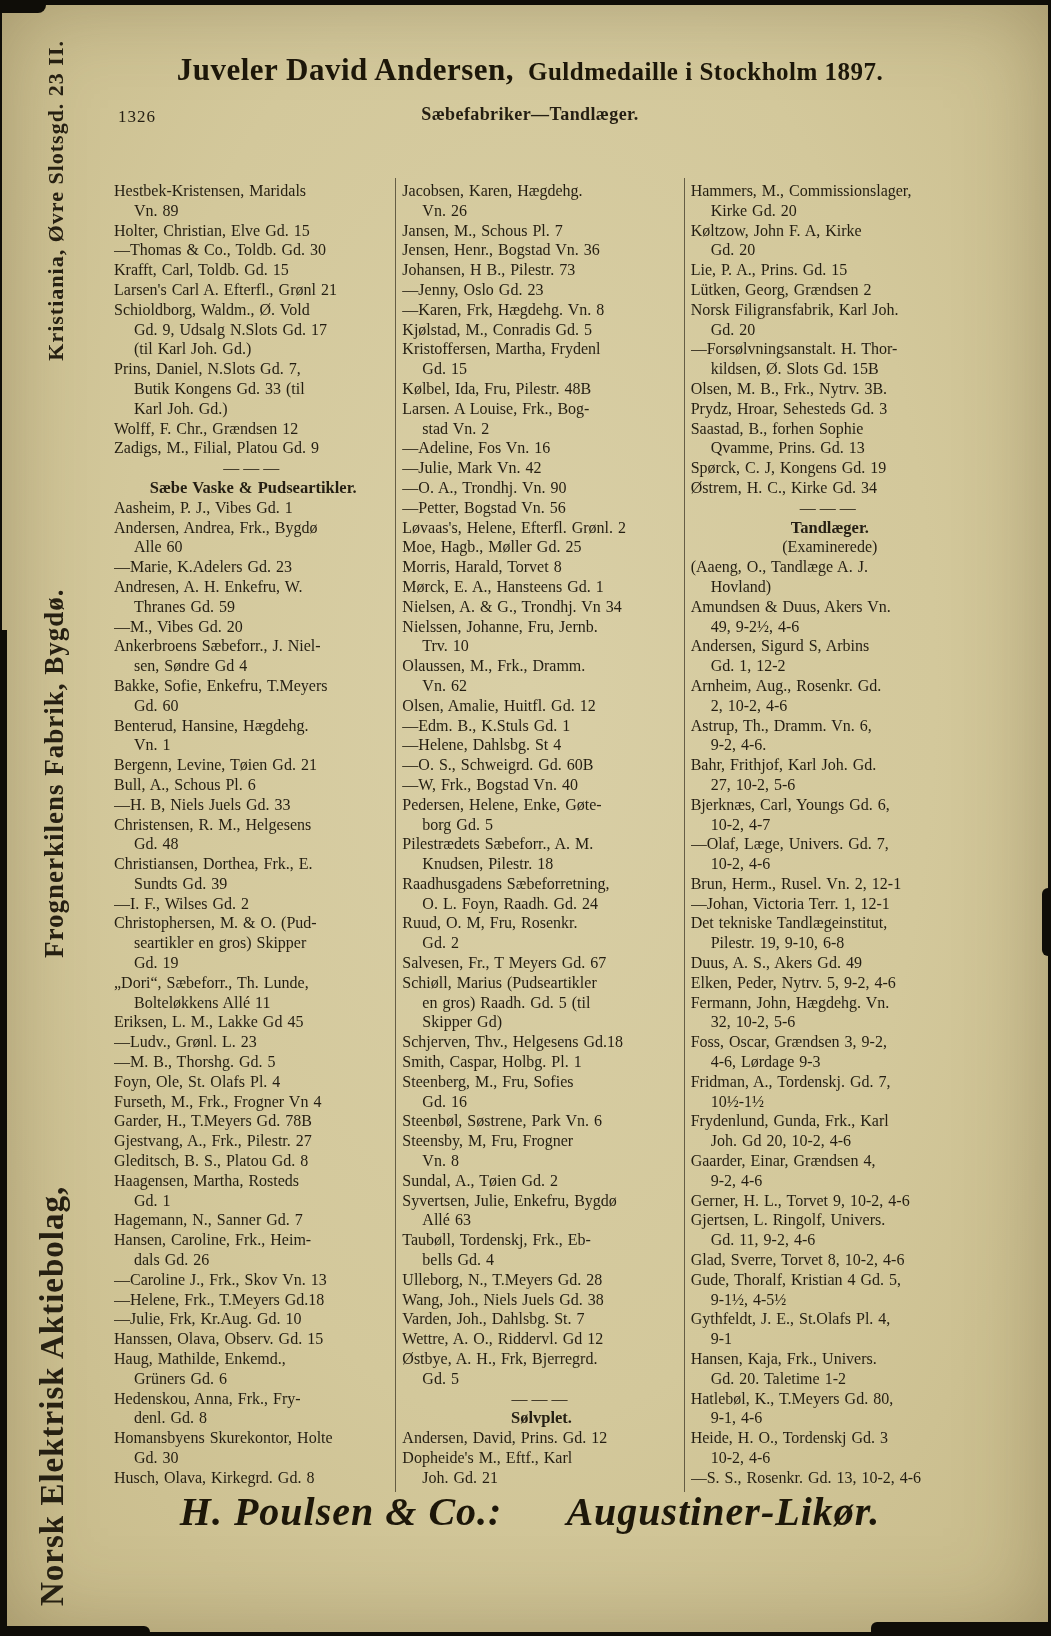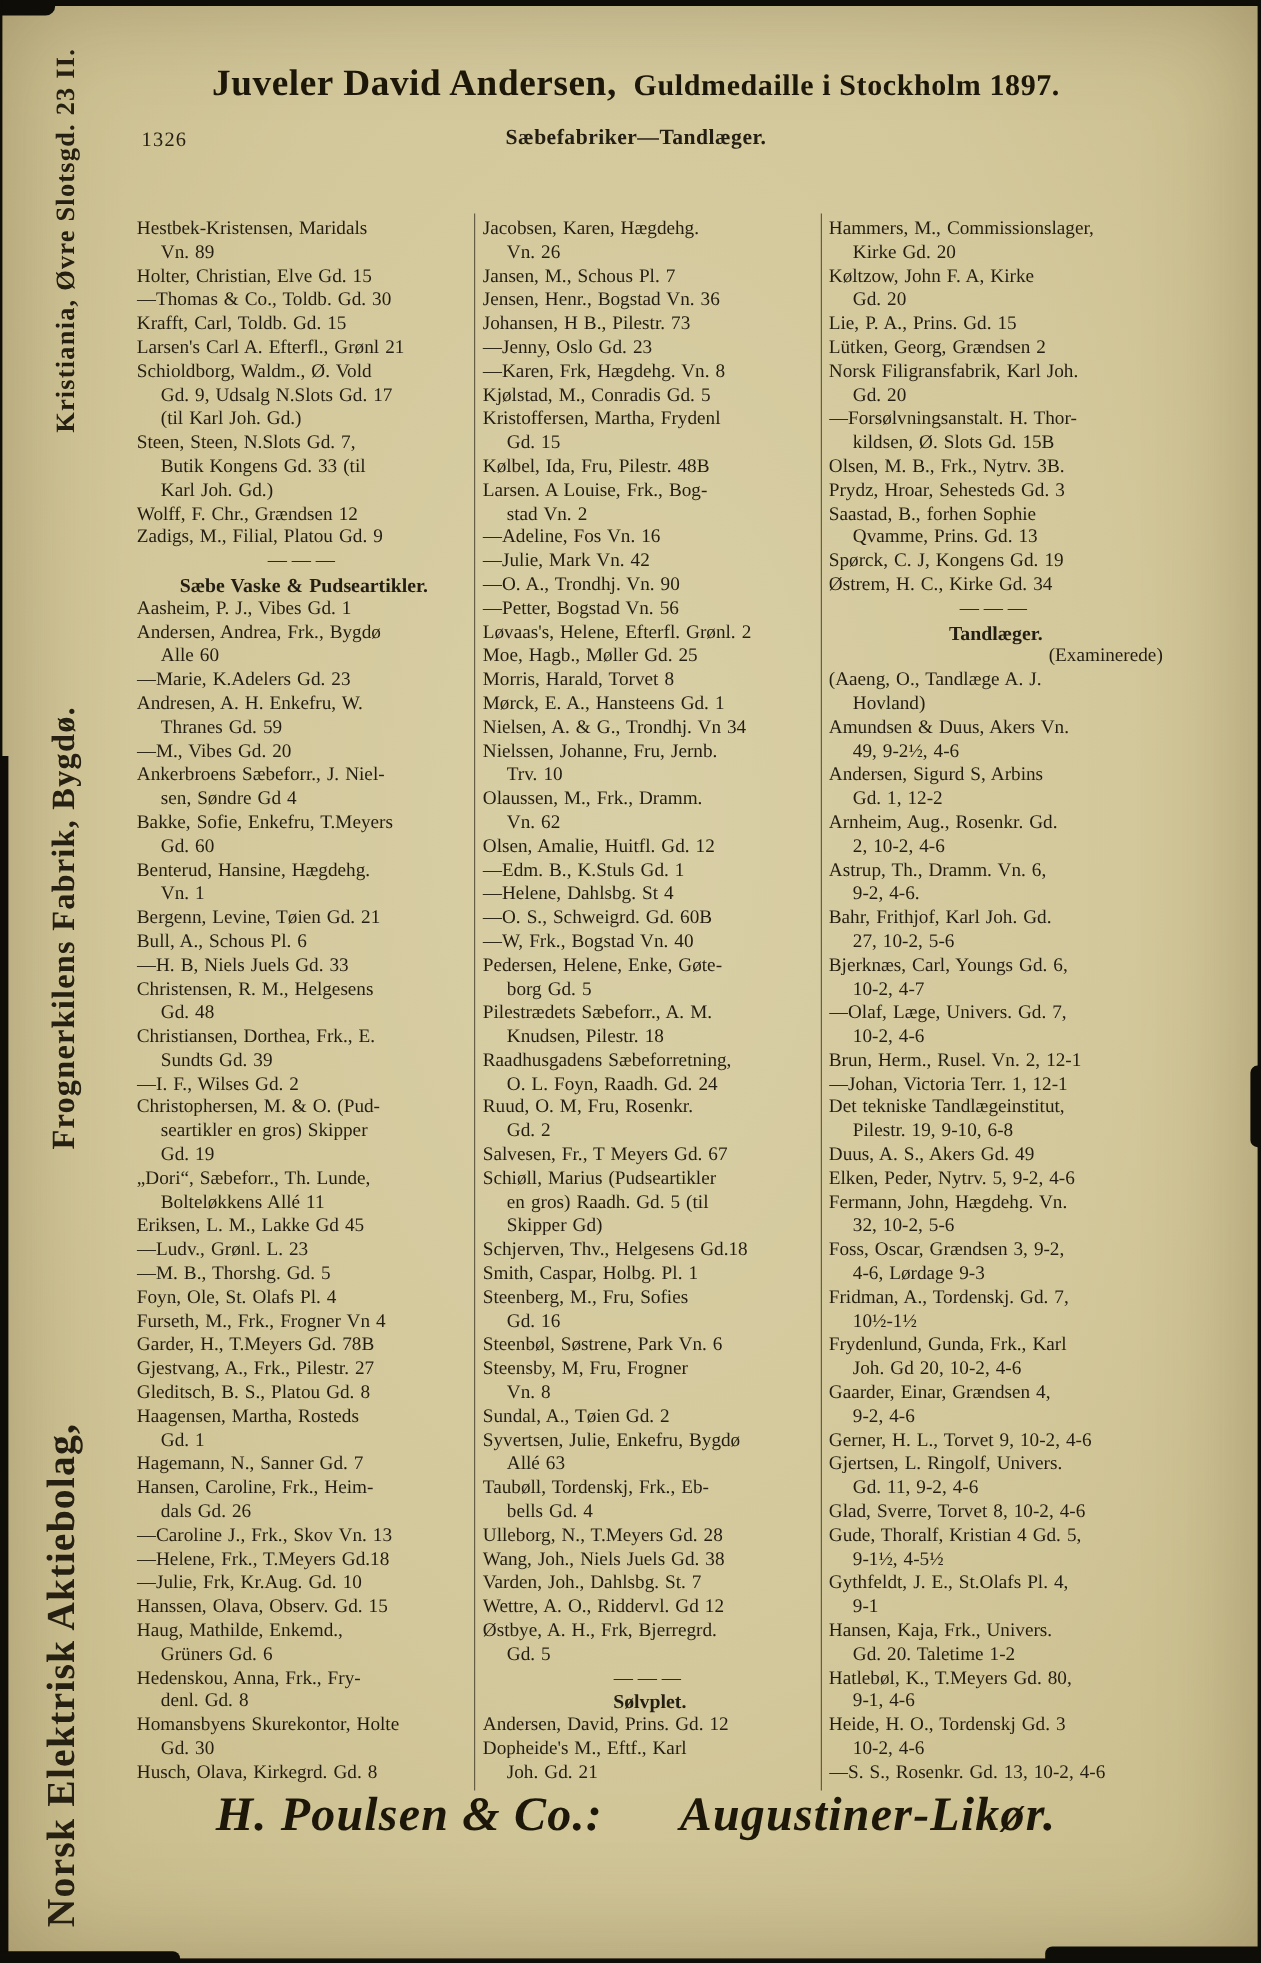--- a/index.html
+++ b/index.html
@@ -88,21 +88,21 @@
     font-size: 16px;
     line-height: 19.8px;
     height: 19.8px;
     white-space: nowrap;
     overflow: hidden;
     word-spacing: 1px;
   }
   .line.s-i { padding-left: 20px; }
   .line.s-h { font-weight: bold; text-align: center; font-size: 16.5px; }
   .line.s-d { text-align: center; letter-spacing: 4px; }
-  .line.s-c { text-align: right; }
+  .line.s-c { text-align: center; }
 
   .footer {
     position: absolute;
     top: 1488px; left: 0; width: 100%;
     display: flex; justify-content: center; align-items: flex-start; gap: 64px;
     font-style: italic; font-weight: bold;
     font-size: 40px; letter-spacing: 1px;
     color: #1d1709;
     white-space: nowrap;
   }
@@ -144,21 +144,21 @@
       <div class="col">
           <div class="line">Hestbek-Kristensen, Maridals</div>
           <div class="line s-i">Vn. 89</div>
           <div class="line">Holter, Christian, Elve Gd. 15</div>
           <div class="line">—Thomas &amp; Co., Toldb. Gd. 30</div>
           <div class="line">Krafft, Carl, Toldb. Gd. 15</div>
           <div class="line">Larsen's Carl A. Efterfl., Grønl 21</div>
           <div class="line">Schioldborg, Waldm., Ø. Vold</div>
           <div class="line s-i">Gd. 9, Udsalg N.Slots Gd. 17</div>
           <div class="line s-i">(til Karl Joh. Gd.)</div>
-          <div class="line">Steen, Steen, N.Slots Gd. 7,</div>
+          <div class="line">Prins, Daniel, N.Slots Gd. 7,</div>
           <div class="line s-i">Butik Kongens Gd. 33 (til</div>
           <div class="line s-i">Karl Joh. Gd.)</div>
           <div class="line">Wolff, F. Chr., Grændsen 12</div>
           <div class="line">Zadigs, M., Filial, Platou Gd. 9</div>
           <div class="line s-d">———</div>
           <div class="line s-h">Sæbe Vaske &amp; Pudseartikler.</div>
           <div class="line">Aasheim, P. J., Vibes Gd. 1</div>
           <div class="line">Andersen, Andrea, Frk., Bygdø</div>
           <div class="line s-i">Alle 60</div>
           <div class="line">—Marie, K.Adelers Gd. 23</div>

